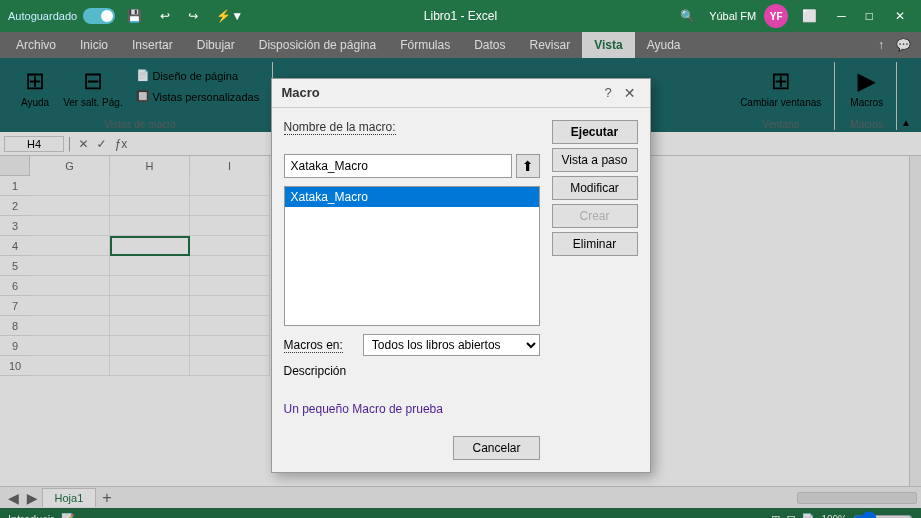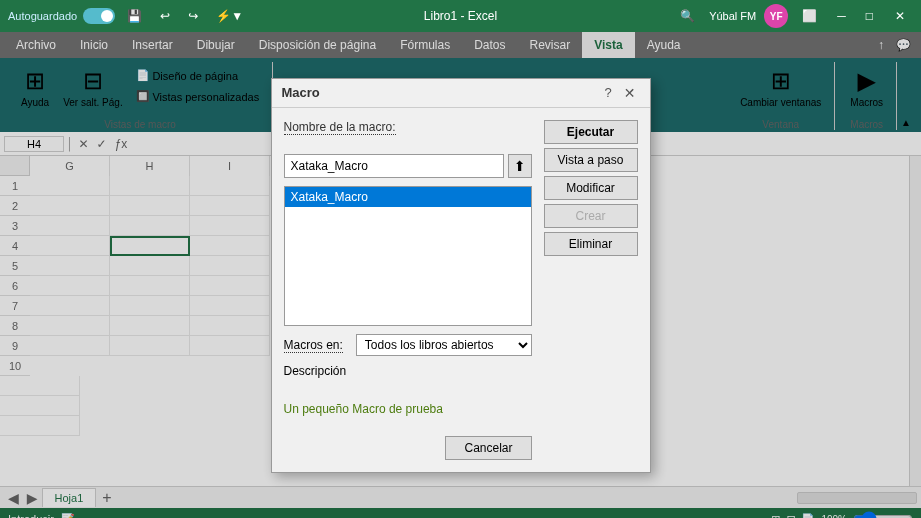--- a/index.html
+++ b/index.html
@@ -216,31 +216,31 @@
       padding: 3px 6px;
       font-size: 12px;
       cursor: pointer;
     }
     .macro-list-item.selected {
       background: #0078d7;
       color: white;
     }
 
     .macros-en-row {
-      display: flex; align-items: center; gap: 13px; margin-bottom: 8px;
+      display: flex; align-items: center; gap: 20px; margin-bottom: 8px;
     }
     .macros-en-label { font-size: 12px; }
     .macros-en-label span { border-bottom: 1px dotted #333; }
     .macros-en-select {
       flex: 1; border: 1px solid #999; padding: 2px 4px;
       font-size: 12px; background: white;
     }
 
     .descripcion-label { font-size: 12px; margin-bottom: 4px; }
-    .descripcion-text { font-size: 12px; color: #4d7c0f; padding: 2px 0; margin-top: 22px; }
+    .descripcion-text { font-size: 12px; color: #4c1d95; padding: 2px 0; margin-top: 22px; }
 
     .modal-footer {
       display: flex;
       justify-content: flex-end;
       padding: 6px 12px 12px;
     }
     .modal-cancel-btn {
       padding: 4px 18px;
       font-size: 12px;
       background: #e0e0e0;
@@ -248,21 +248,21 @@
       cursor: pointer;
     }
 
     .modal-side-btns {
       display: flex;
       flex-direction: column;
       gap: 4px;
       padding: 12px 12px 0 0;
     }
     .modal-side-btn {
-      width: 94px;
+      width: 86px;
       padding: 4px 8px;
       font-size: 12px;
       background: #e0e0e0;
       border: 1px solid #999;
       cursor: pointer;
       text-align: center;
     }
     .modal-side-btn.primary { font-weight: 600; }
     .modal-side-btn.disabled { color: #aaa; cursor: default; }
 
@@ -448,21 +448,21 @@
         <div class="grid-cell"></div>
         <div class="grid-cell"></div>
         <div class="grid-cell"></div>
       </div>
       <div style="display:flex;">
         <div class="row-header">9</div>
         <div class="grid-cell"></div>
         <div class="grid-cell"></div>
         <div class="grid-cell"></div>
       </div>
-      <div style="display:flex;flex-direction:column;">
+      <div style="display:flex;">
         <div class="row-header">10</div>
         <div class="grid-cell"></div>
         <div class="grid-cell"></div>
         <div class="grid-cell"></div>
       </div>
     </div>
 
     <div style="width:12px;background:#f0f0f0;border-left:1px solid #d0d0d0;margin-left:auto;"></div>
   </div>
 

